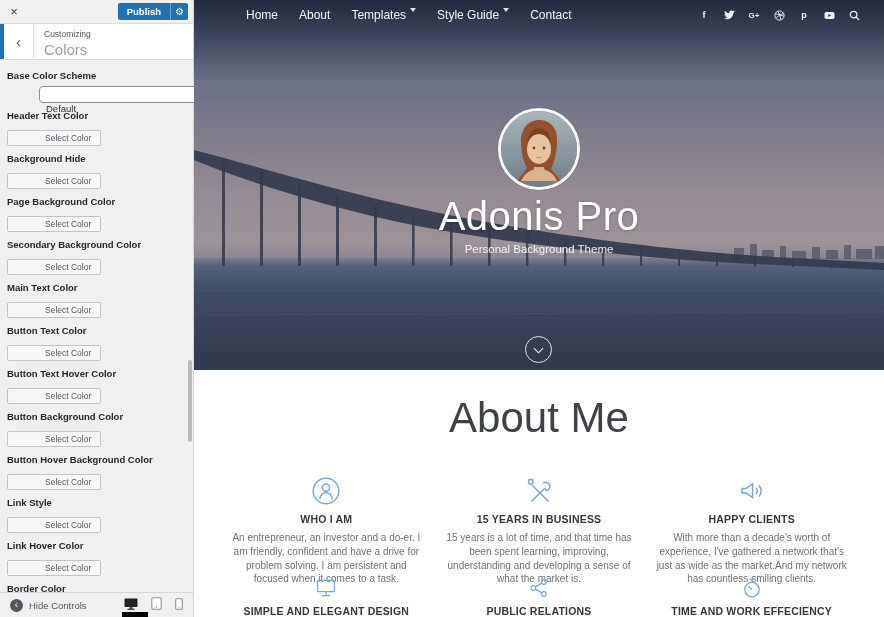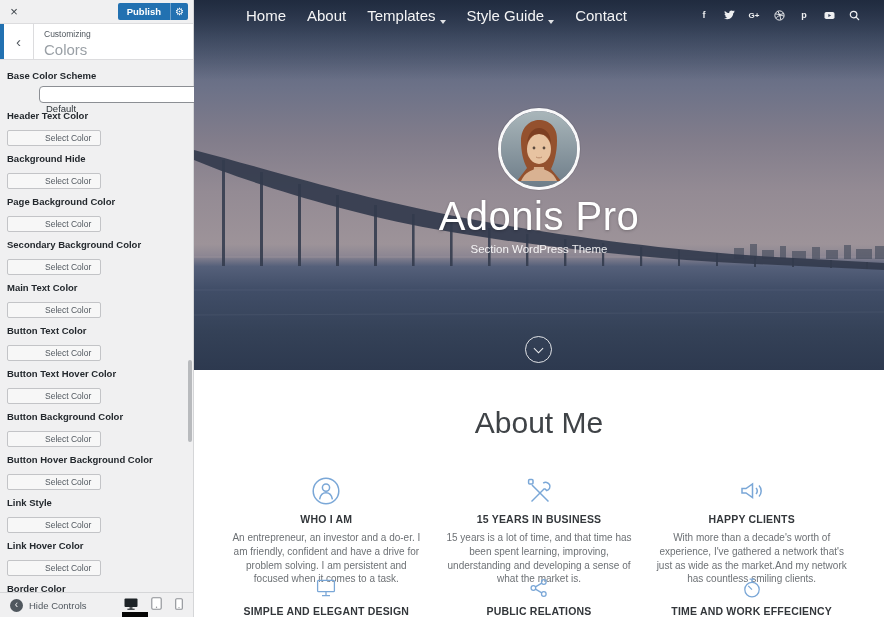--- a/index.html
+++ b/index.html
@@ -39,32 +39,32 @@
   .device-btn{background:transparent;border:none;padding:0;cursor:pointer;display:block;}
   .active-device-bar{position:absolute;left:122px;bottom:0;width:26px;height:5px;background:#050505;}
 
   
   .preview{position:absolute;left:194px;top:0;width:690px;height:617px;background:#fff;overflow:hidden;}
   .hero{position:absolute;left:0;top:0;width:690px;height:370px;overflow:hidden;
     background:linear-gradient(180deg,#3e4c66 0%,#57647e 10%,#6d7288 24%,#827d8b 38%,#948b94 52%,#9d9399 66%,#8d8793 69%,#55607a 72%,#414e68 78%,#344157 90%,#2d394f 100%);}
   .hero::before{content:"";position:absolute;left:0;top:0;right:0;height:80px;background:linear-gradient(180deg,rgba(22,32,50,.75),rgba(22,32,50,0));}
   .bridge-svg{position:absolute;left:0;top:0;}
   .site-nav{position:absolute;left:0;top:0;right:0;height:30px;display:flex;align-items:center;padding-left:52px;z-index:5;}
-  .nav-item{display:flex;align-items:flex-end;gap:4px;margin-right:21px;color:#fff;font-size:15px;text-decoration:none;cursor:pointer;opacity:.95;}
+  .nav-item{display:flex;align-items:flex-start;gap:4px;margin-right:21px;color:#fff;font-size:12px;text-decoration:none;cursor:pointer;opacity:.95;}
   .caret{display:inline-block;width:0;height:0;border-left:3.5px solid transparent;border-right:3.5px solid transparent;border-top:4px solid rgba(255,255,255,.9);}
   .social-bar{position:absolute;right:24px;top:0;height:30px;display:flex;align-items:center;gap:13px;z-index:5;}
   .social-icon{display:flex;align-items:center;justify-content:center;width:12px;height:12px;color:#fff;font-size:9px;font-weight:bold;cursor:pointer;opacity:.92;text-decoration:none;}
   .avatar{position:absolute;left:50%;top:108px;margin-left:-41px;width:82px;height:82px;border-radius:50%;border:3px solid rgba(255,255,255,.95);overflow:hidden;z-index:4;box-shadow:0 0 0 1px rgba(0,0,0,.08);}
   .hero-title{position:absolute;left:0;right:0;top:194px;text-align:center;color:#fff;font-size:40px;font-weight:400;letter-spacing:.5px;z-index:4;text-shadow:0 1px 3px rgba(0,0,0,.25);}
   .hero-subtitle{position:absolute;left:0;right:0;top:243px;text-align:center;color:rgba(255,255,255,.9);font-size:11.5px;z-index:4;}
   .scroll-btn{position:absolute;left:50%;top:336px;margin-left:-14px;width:27px;height:27px;border-radius:50%;border:1.5px solid rgba(255,255,255,.85);background:transparent;cursor:pointer;z-index:4;}
   .scroll-btn i{position:absolute;left:9px;top:8px;width:7px;height:7px;border-left:1.5px solid rgba(255,255,255,.9);border-bottom:1.5px solid rgba(255,255,255,.9);transform:rotate(-45deg);}
 
   .about{position:absolute;left:0;top:370px;width:690px;height:247px;background:#fff;}
-  .about-title{position:absolute;left:0;right:0;top:20px;text-align:center;font-size:30px;font-weight:400;color:#3f4347;margin:16px;}
+  .about-title{position:absolute;left:0;right:0;top:20px;text-align:center;font-size:42px;font-weight:400;color:#3f4347;margin:4px;}
   .about-intro{position:absolute;left:65px;right:65px;top:64px;text-align:center;font-size:12.5px;color:#6d7175;line-height:1.5;margin:0;}
   .features{position:absolute;left:34px;right:34px;display:flex;justify-content:center;gap:16px;}
   .features.row1{top:106px;}
   .features.row2{top:206px;}
   .feature{width:200px;text-align:center;}
   .feature-icon{height:30px;}
   .row2 .feature-icon{height:24px;}
   .feature-title{margin:7px 0 0;font-size:10.5px;font-weight:bold;color:#33373b;letter-spacing:.2px;}
   .row2 .feature-title{margin-top:5px;}
   .feature-text{margin:6px 0 0;font-size:10px;color:#6d7175;line-height:1.38;}
@@ -351,21 +351,21 @@
           <path d="M26,33 C27,21 33,17 38,17 C44,17 50,22 50,33 C48,26 44,23 38,23 C32,23 28,26 26,33 Z" fill="#7d3f22"></path>
           <circle cx="33" cy="37" r="1.4" fill="#5b4a3e"></circle>
             <circle cx="43" cy="37" r="1.4" fill="#5b4a3e"></circle>
           <path d="M35,46 C37,47.2 39,47.2 41,46" stroke="#b98a6c" stroke-width="1" fill="none"></path>
           <path d="M22,70 C25,62 31,59 38,59 C45,59 51,62 54,70 Z" fill="#e0b astub" opacity="0"></path>
           <path d="M20,70 C24,61 31,58 38,58 C45,58 52,61 56,70 Z" fill="#d9b292"></path>
         </svg>
       </div>
 
       <div class="hero-title">Adonis Pro</div>
-      <div class="hero-subtitle">Section WordPress Theme</div>
+      <div class="hero-subtitle">Personal Background Theme</div>
       <button class="scroll-btn">
           <i></i>
         </button>
     </div>
 
     <div class="about">
       <h1 class="about-title">About Me</h1>
 
       <div class="features row1">
         <div class="feature">

